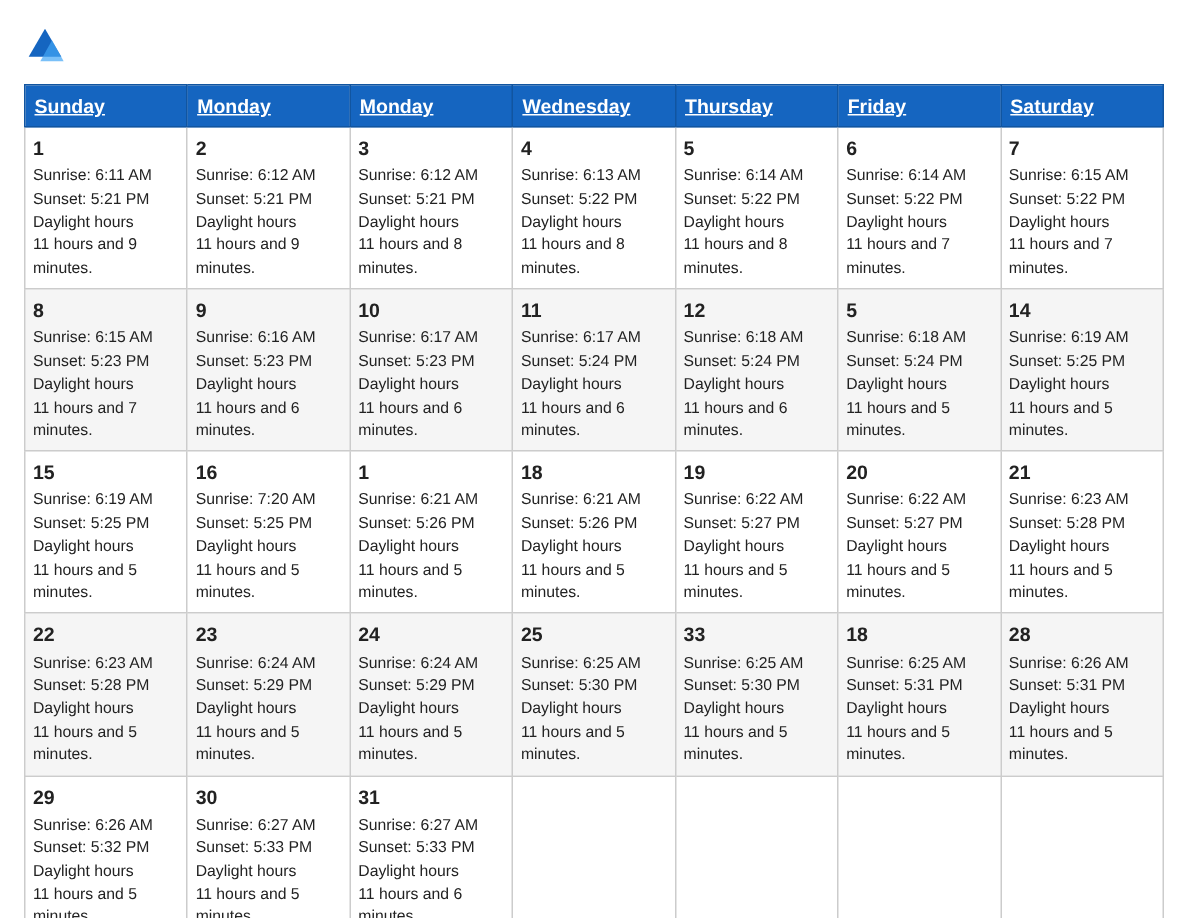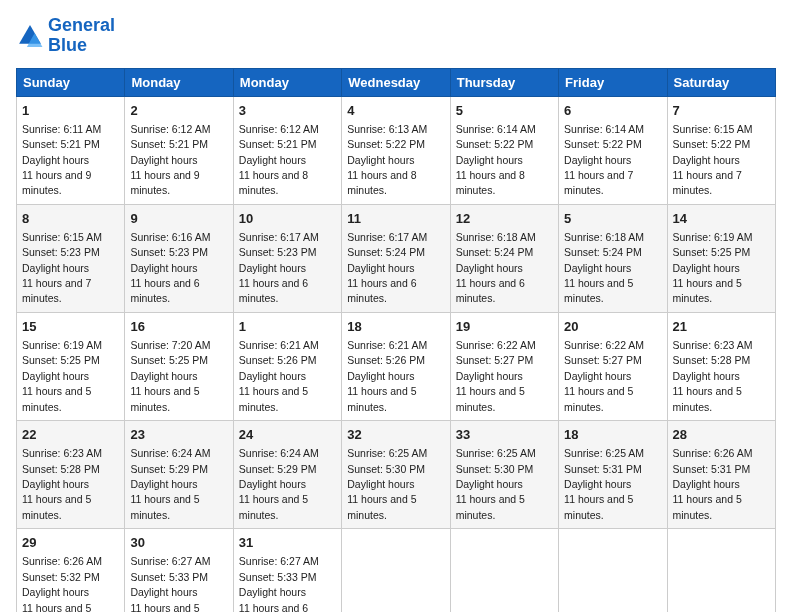--- a/index.html
+++ b/index.html
@@ -53,20 +53,21 @@
       font-size: 11px;
     }
     thead tr th {
       background-color: #1565c0;
       color: #fff;
       padding: 6px 6px;
       text-align: left;
       font-size: 13px;
       font-weight: bold;
       border: 1px solid #1155a0;
+      text-decoration: underline;
     }
     tbody tr td {
       vertical-align: top;
       padding: 5px 5px;
       border: 1px solid #ccc;
       background: #fff;
       color: #222;
       line-height: 1.4;
       min-width: 100px;
     }
@@ -92,23 +93,20 @@
   </style>
 </head>
 <body>
 
 <div class="header">
   <div class="logo">
     <svg class="logo-icon" viewBox="0 0 36 36" xmlns="http://www.w3.org/2000/svg">
       <polygon points="18,4 32,28 4,28" fill="#1565c0"></polygon>
       <polygon points="24,14 34,32 14,32" fill="#42a5f5" opacity="0.7"></polygon>
     </svg>
-    <div class="logo-text">
-      <span>General</span><br><span style="color:#1565c0">Blue</span>
-    </div>
   </div>
   <div class="title-block">
     <h1></h1>
     <h2></h2>
   </div>
 </div>
 
 <table>
   <thead>
     <tr>
@@ -146,21 +144,21 @@
         <td><span class="day-num">1</span><span class="day-detail">Sunrise: 6:21 AM</span><br><span class="day-detail">Sunset: 5:26 PM</span><br><span class="day-detail">Daylight hours</span><br><span class="day-detail">11 hours and 5 minutes.</span></td>
         <td><span class="day-num">18</span><span class="day-detail">Sunrise: 6:21 AM</span><br><span class="day-detail">Sunset: 5:26 PM</span><br><span class="day-detail">Daylight hours</span><br><span class="day-detail">11 hours and 5 minutes.</span></td>
         <td><span class="day-num">19</span><span class="day-detail">Sunrise: 6:22 AM</span><br><span class="day-detail">Sunset: 5:27 PM</span><br><span class="day-detail">Daylight hours</span><br><span class="day-detail">11 hours and 5 minutes.</span></td>
         <td><span class="day-num">20</span><span class="day-detail">Sunrise: 6:22 AM</span><br><span class="day-detail">Sunset: 5:27 PM</span><br><span class="day-detail">Daylight hours</span><br><span class="day-detail">11 hours and 5 minutes.</span></td>
         <td><span class="day-num">21</span><span class="day-detail">Sunrise: 6:23 AM</span><br><span class="day-detail">Sunset: 5:28 PM</span><br><span class="day-detail">Daylight hours</span><br><span class="day-detail">11 hours and 5 minutes.</span></td>
       </tr>
       <tr>
         <td><span class="day-num">22</span><span class="day-detail">Sunrise: 6:23 AM</span><br><span class="day-detail">Sunset: 5:28 PM</span><br><span class="day-detail">Daylight hours</span><br><span class="day-detail">11 hours and 5 minutes.</span></td>
         <td><span class="day-num">23</span><span class="day-detail">Sunrise: 6:24 AM</span><br><span class="day-detail">Sunset: 5:29 PM</span><br><span class="day-detail">Daylight hours</span><br><span class="day-detail">11 hours and 5 minutes.</span></td>
         <td><span class="day-num">24</span><span class="day-detail">Sunrise: 6:24 AM</span><br><span class="day-detail">Sunset: 5:29 PM</span><br><span class="day-detail">Daylight hours</span><br><span class="day-detail">11 hours and 5 minutes.</span></td>
-        <td><span class="day-num">32</span><span class="day-detail">Sunrise: 6:25 AM</span><br><span class="day-detail">Sunset: 5:30 PM</span><br><span class="day-detail">Daylight hours</span><br><span class="day-detail">11 hours and 5 minutes.</span></td>
+        <td><span class="day-num">25</span><span class="day-detail">Sunrise: 6:25 AM</span><br><span class="day-detail">Sunset: 5:30 PM</span><br><span class="day-detail">Daylight hours</span><br><span class="day-detail">11 hours and 5 minutes.</span></td>
         <td><span class="day-num">33</span><span class="day-detail">Sunrise: 6:25 AM</span><br><span class="day-detail">Sunset: 5:30 PM</span><br><span class="day-detail">Daylight hours</span><br><span class="day-detail">11 hours and 5 minutes.</span></td>
         <td><span class="day-num">18</span><span class="day-detail">Sunrise: 6:25 AM</span><br><span class="day-detail">Sunset: 5:31 PM</span><br><span class="day-detail">Daylight hours</span><br><span class="day-detail">11 hours and 5 minutes.</span></td>
         <td><span class="day-num">28</span><span class="day-detail">Sunrise: 6:26 AM</span><br><span class="day-detail">Sunset: 5:31 PM</span><br><span class="day-detail">Daylight hours</span><br><span class="day-detail">11 hours and 5 minutes.</span></td>
       </tr>
       <tr>
         <td><span class="day-num">29</span><span class="day-detail">Sunrise: 6:26 AM</span><br><span class="day-detail">Sunset: 5:32 PM</span><br><span class="day-detail">Daylight hours</span><br><span class="day-detail">11 hours and 5 minutes.</span></td>
         <td><span class="day-num">30</span><span class="day-detail">Sunrise: 6:27 AM</span><br><span class="day-detail">Sunset: 5:33 PM</span><br><span class="day-detail">Daylight hours</span><br><span class="day-detail">11 hours and 5 minutes.</span></td>
         <td><span class="day-num">31</span><span class="day-detail">Sunrise: 6:27 AM</span><br><span class="day-detail">Sunset: 5:33 PM</span><br><span class="day-detail">Daylight hours</span><br><span class="day-detail">11 hours and 6 minutes.</span></td>
         <td class="empty"></td>
         <td class="empty"></td>

